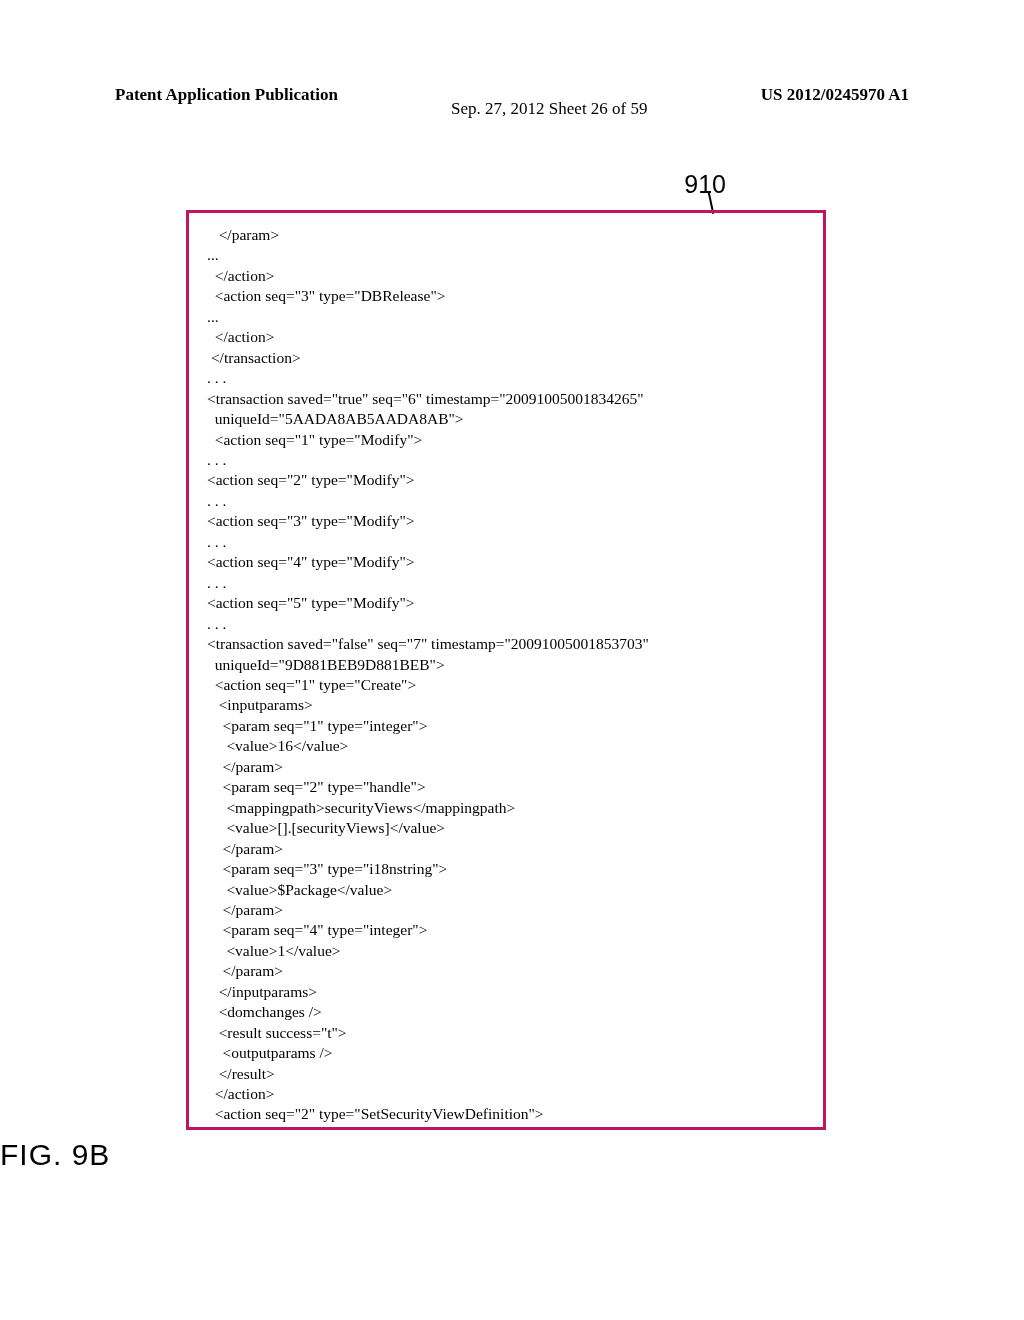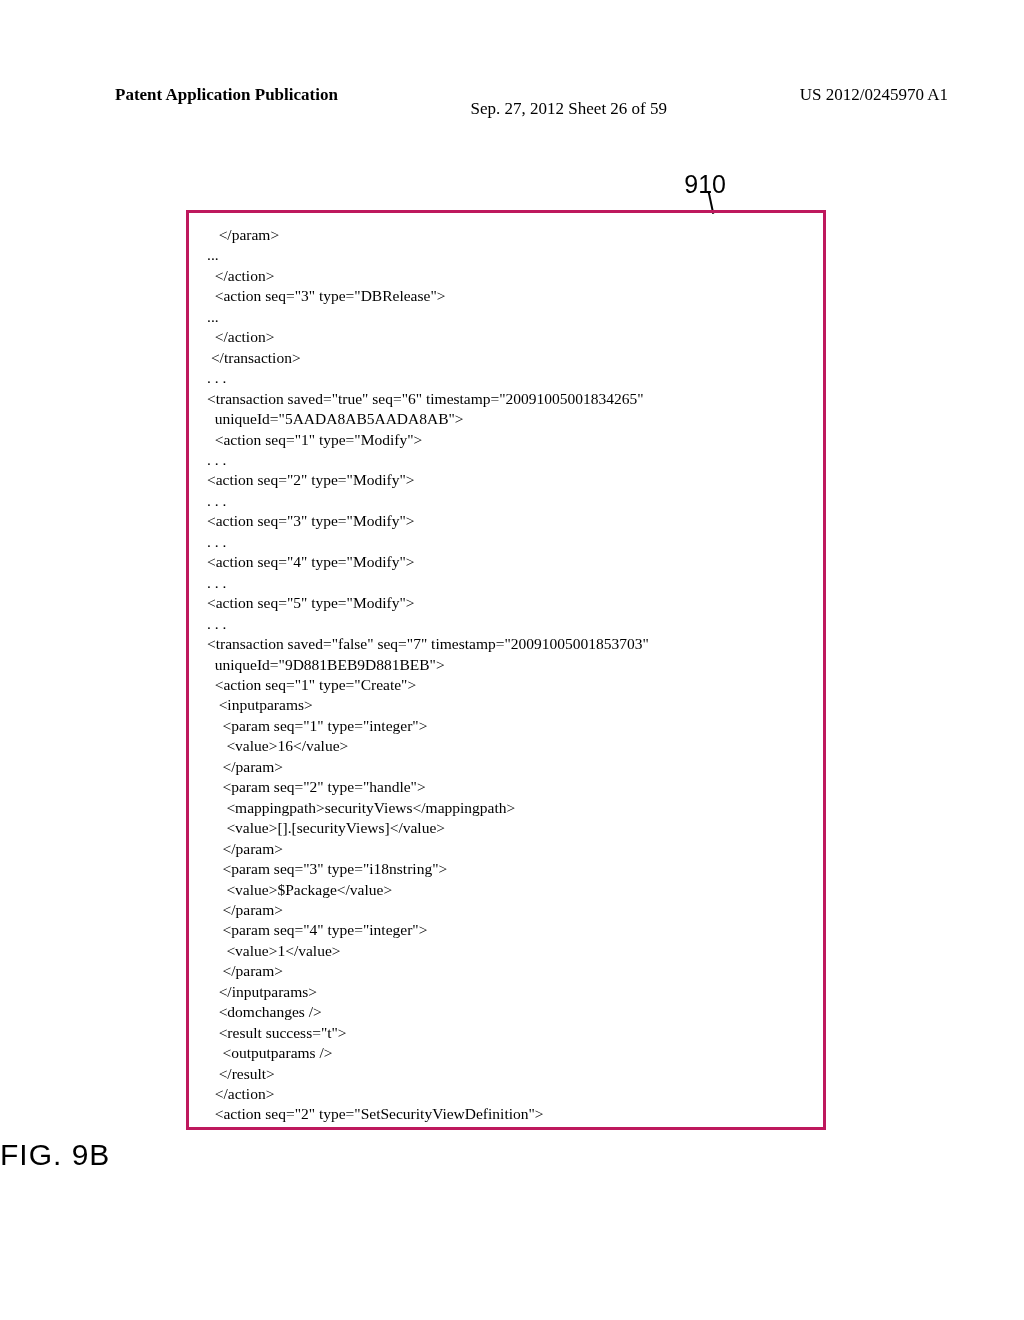--- a/index.html
+++ b/index.html
@@ -10,32 +10,32 @@
     body {
       font-family: "Times New Roman", Times, serif;
       background: white;
       width: 1024px;
       height: 1320px;
       position: relative;
     }
     .header {
       display: flex;
       justify-content: space-between;
-      padding: 85px 76px 10px 115px;
+      padding: 85px 115px 10px 115px;
       font-size: 17px;
     }
     .header-left {
       font-weight: bold;
     }
     .header-center {
       font-weight: normal;
       margin-top: 14px;
     }
     .header-right {
-      font-weight: normal;
+      font-weight: bold;
     }
     .figure-number {
       position: absolute;
       top: 162px;
       right: 298px;
       font-size: 25px;
       font-family: Arial, sans-serif;
       margin-top: 8px;
     }
     .pointer-line {

